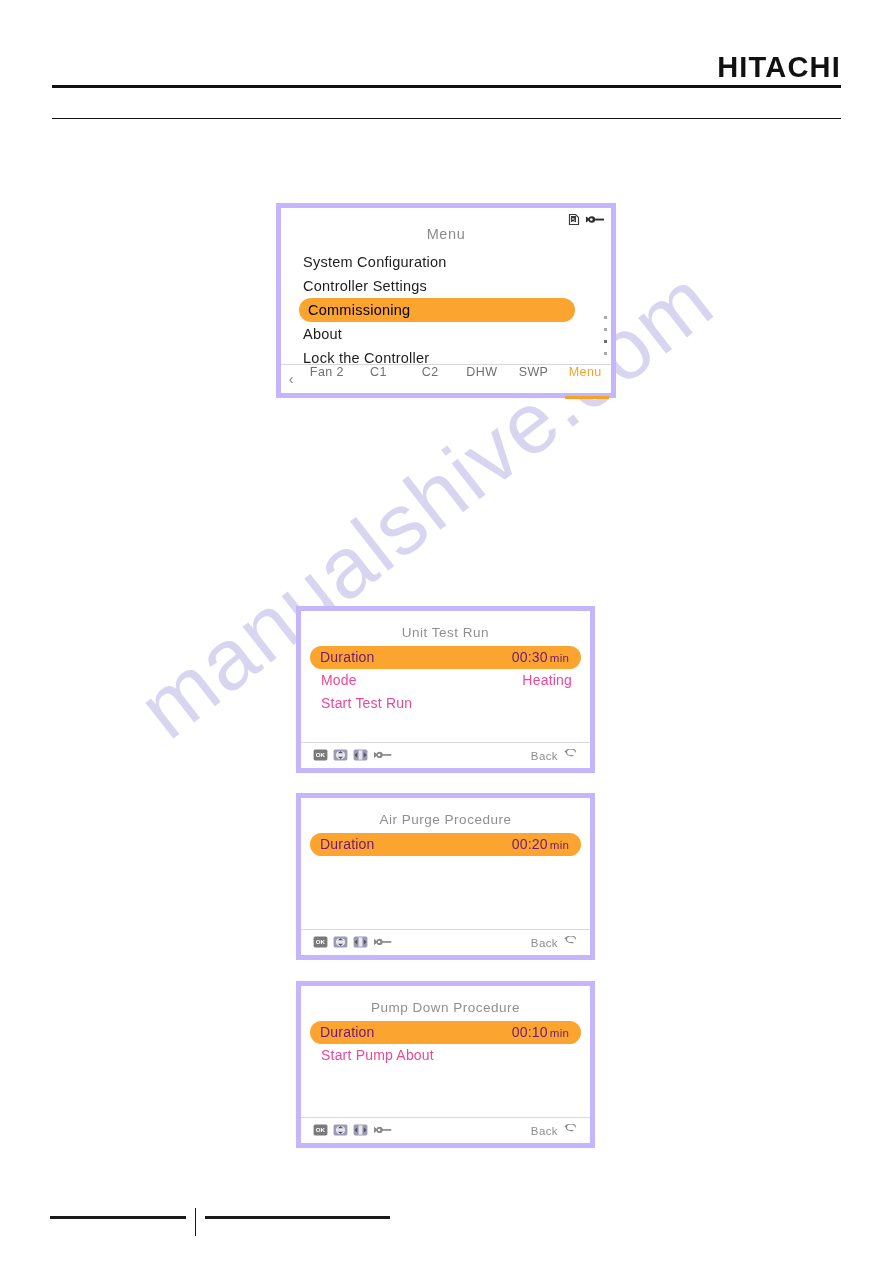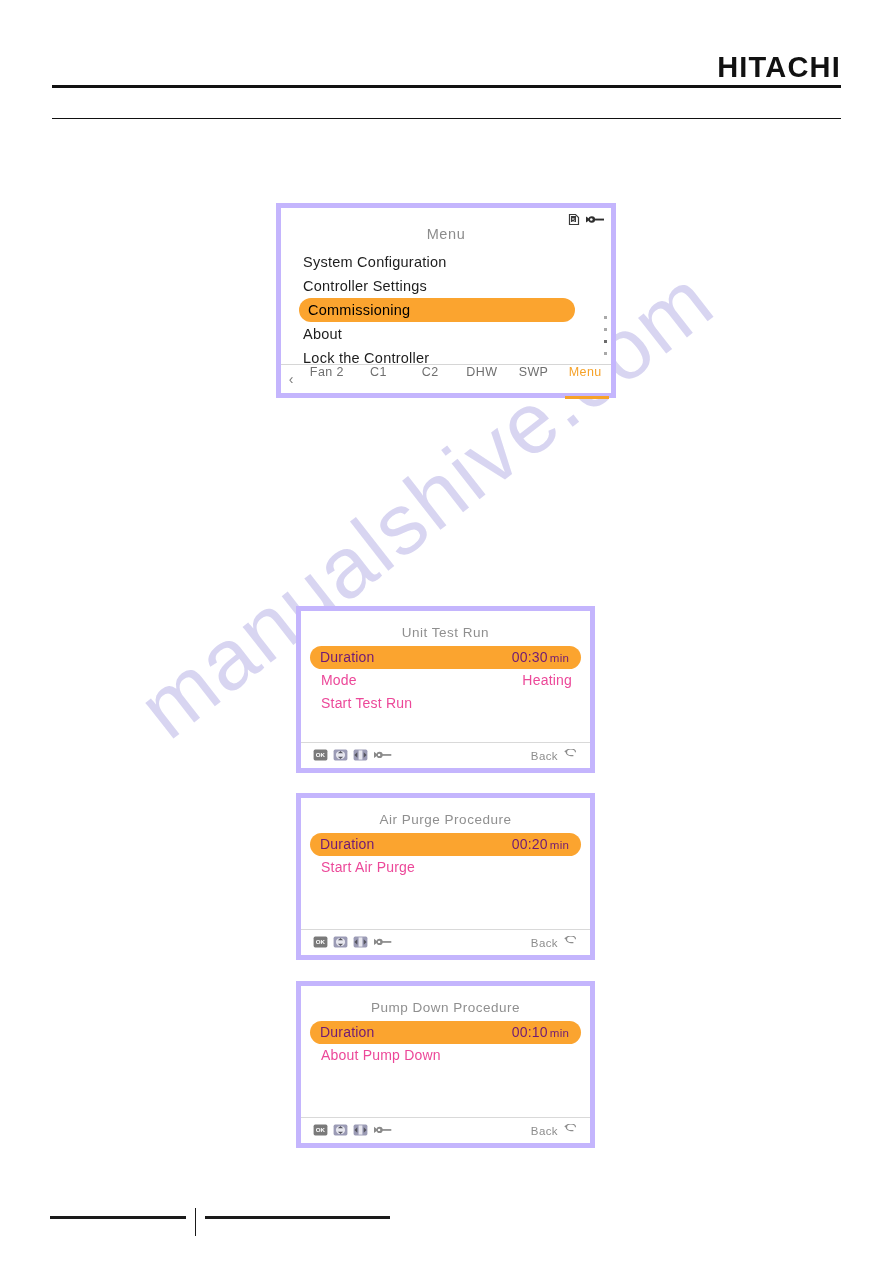--- a/index.html
+++ b/index.html
@@ -423,24 +423,20 @@
 </div>
 
 <div class="panel panel-purge">
   <div class="proc-title">Air Purge Procedure</div>
 
   <div class="rowlist">
     <div class="prow sel">
       <span class="k">Duration</span>
       <span class="v"><span>00:20</span><span class="unit">min</span></span>
     </div>
-    <div class="prow">
-      <span class="k">Start Air Purge</span>
-      <span class="v"></span>
-    </div>
   </div>
 
   <div class="proc-foot">
     <div class="foot-icons">
       <span class="ico">
         <svg width="15" height="12" viewBox="0 0 15 12">
           <rect x="0.6" y="0.6" width="13.8" height="10.8" rx="1.6" fill="#7a7a7a"></rect>
           <text x="7.4" y="8.4" font-size="6.2" fill="#ffffff" text-anchor="middle" font-weight="bold" font-family="'Liberation Sans',sans-serif">OK</text>
         </svg>
       </span>
@@ -483,21 +479,21 @@
 
 <div class="panel panel-pump">
   <div class="proc-title">Pump Down Procedure</div>
 
   <div class="rowlist">
     <div class="prow sel">
       <span class="k">Duration</span>
       <span class="v"><span>00:10</span><span class="unit">min</span></span>
     </div>
     <div class="prow">
-      <span class="k">About Pump Down</span>
+      <span class="k">Start Pump About</span>
       <span class="v"></span>
     </div>
   </div>
 
   <div class="proc-foot">
     <div class="foot-icons">
       <span class="ico">
         <svg width="15" height="12" viewBox="0 0 15 12">
           <rect x="0.6" y="0.6" width="13.8" height="10.8" rx="1.6" fill="#7a7a7a"></rect>
           <text x="7.4" y="8.4" font-size="6.2" fill="#ffffff" text-anchor="middle" font-weight="bold" font-family="'Liberation Sans',sans-serif">OK</text>

